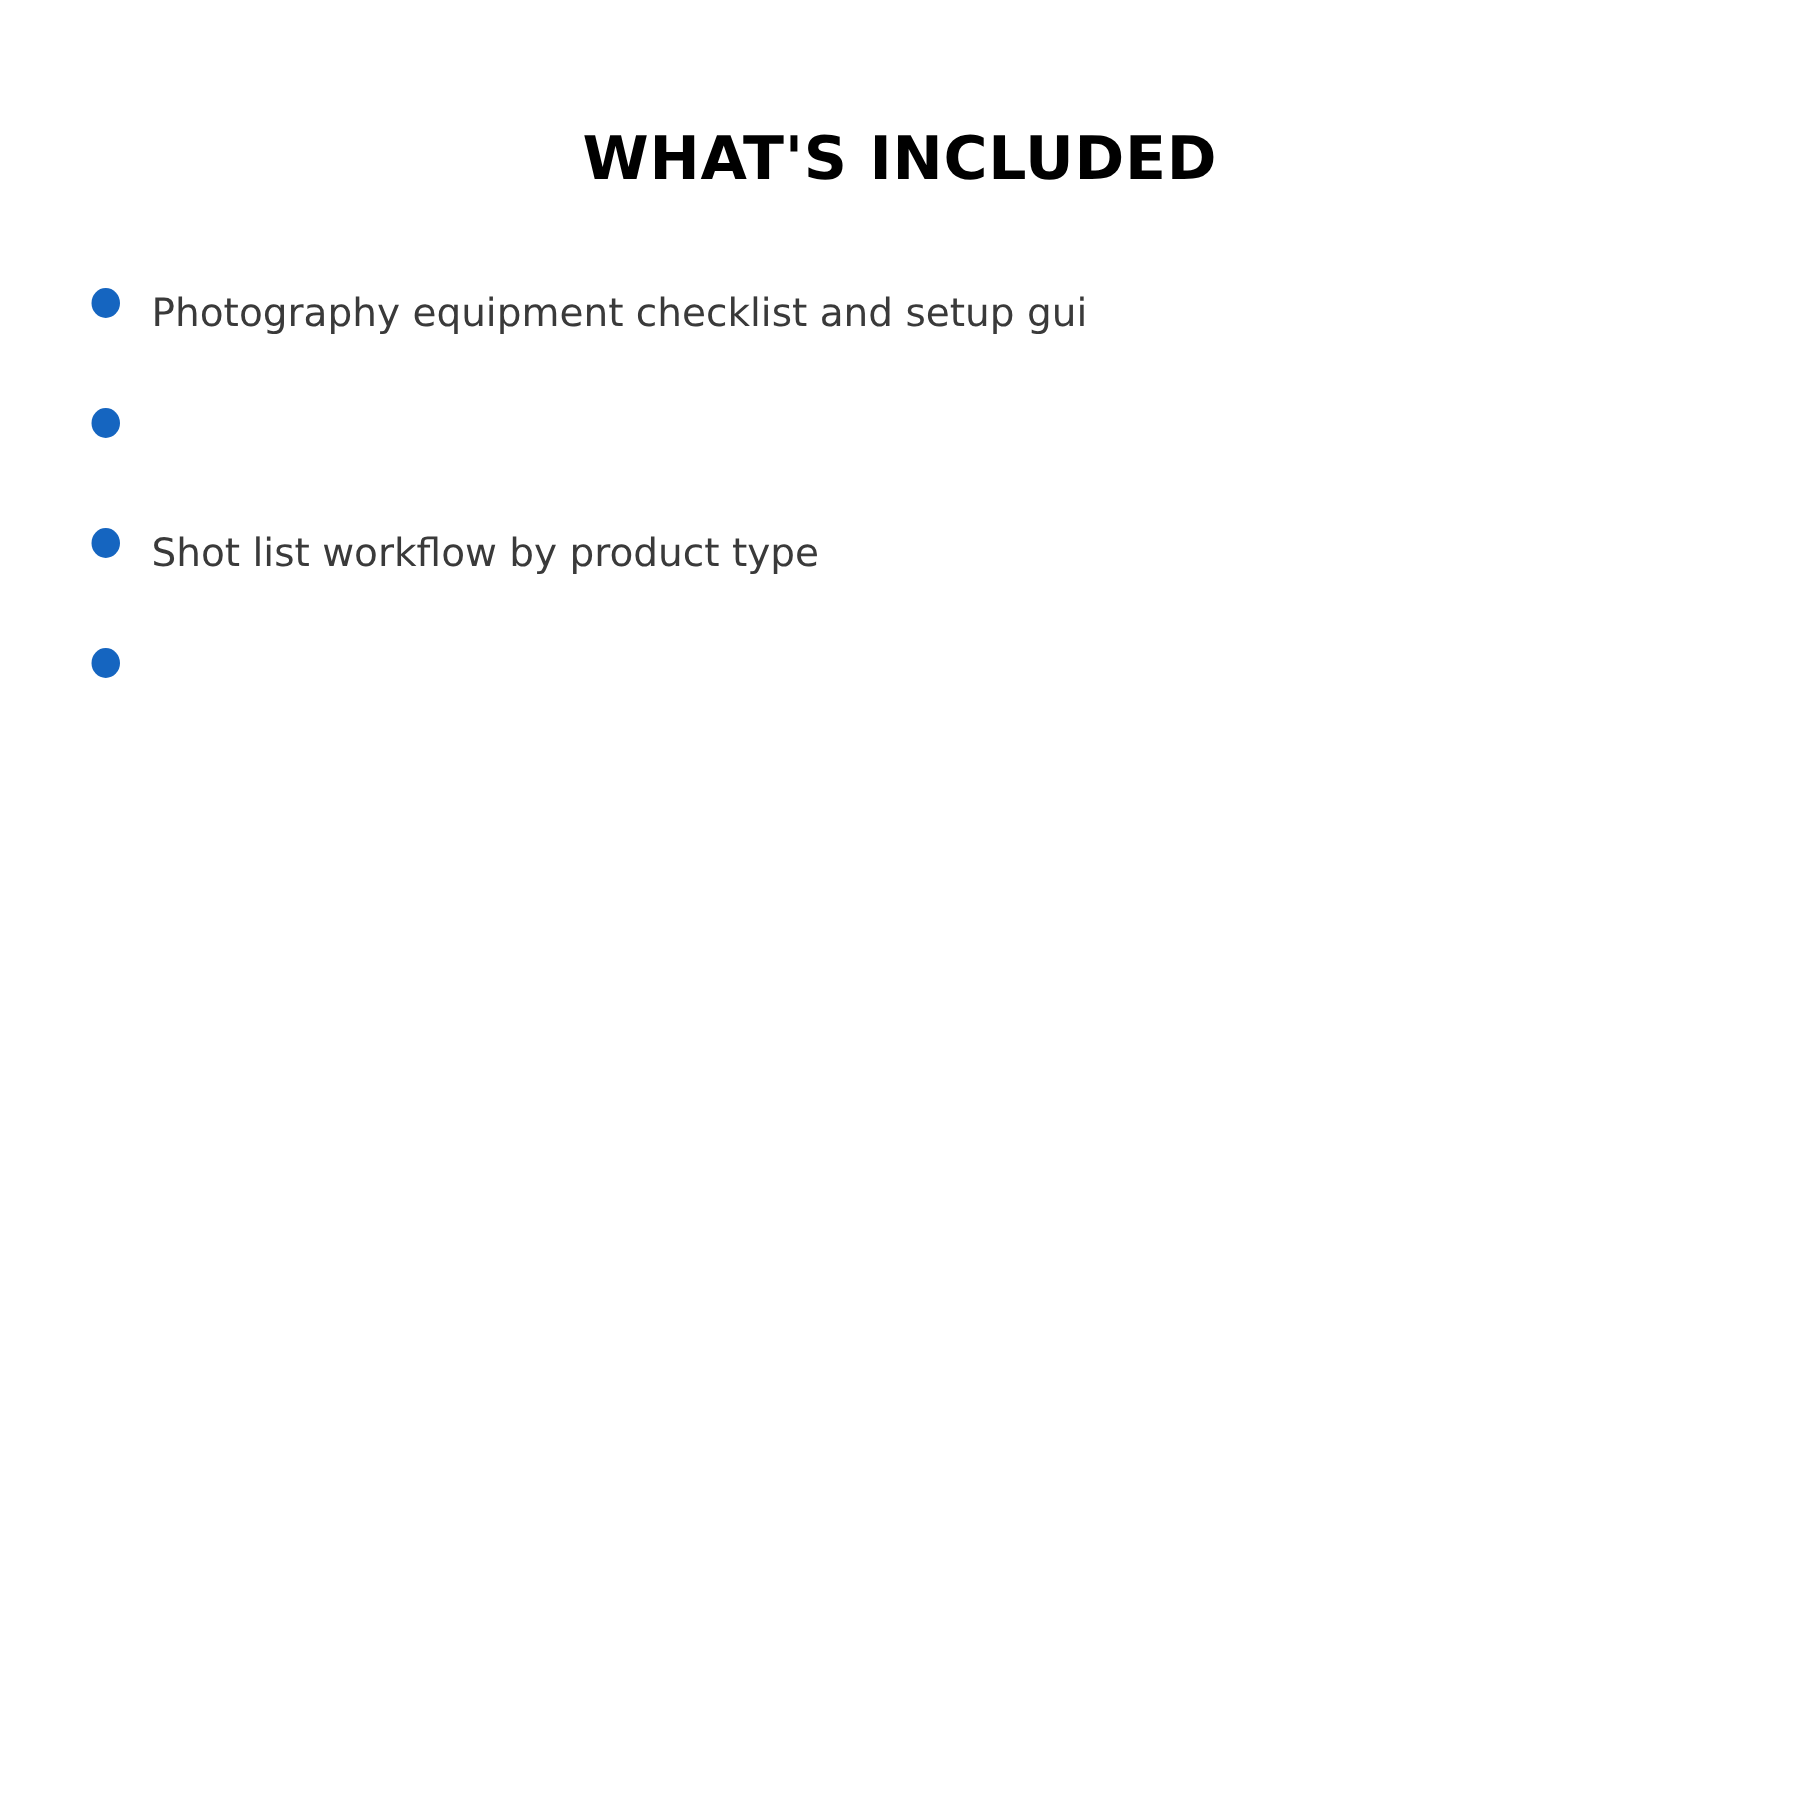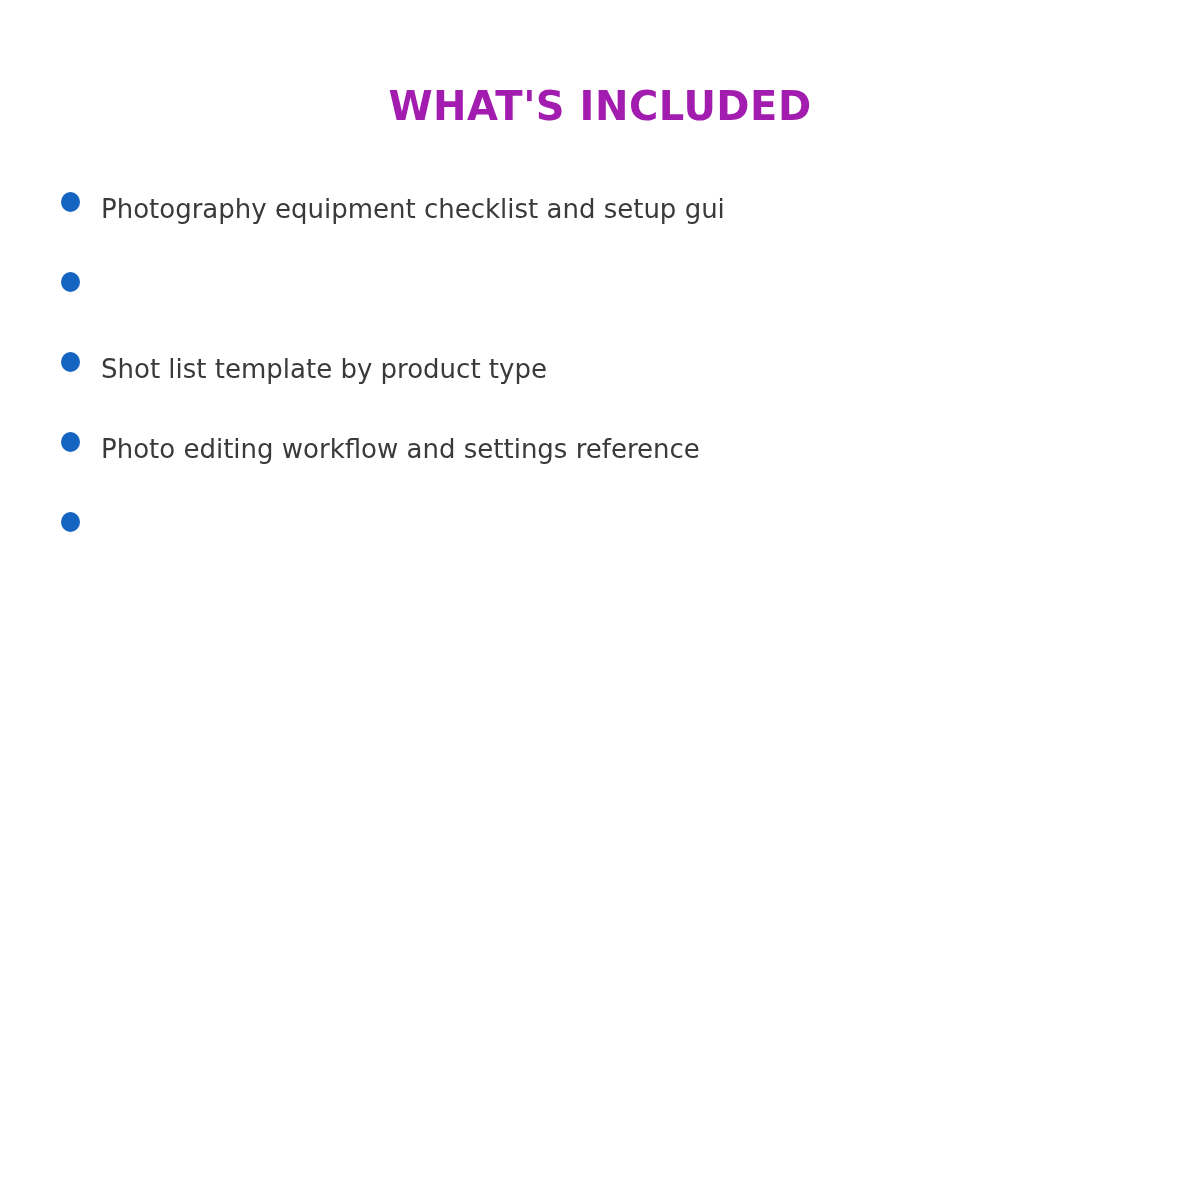--- a/index.html
+++ b/index.html
@@ -17,21 +17,21 @@
   .page-title {
     position: absolute;
     top: 55px;
     left: 0;
     width: 1200px;
     text-align: center;
     font-size: 40px;
     line-height: 48px;
     font-weight: bold;
     letter-spacing: 0.5px;
-    color: #a21caf;
+    color: #000000;
   }
   .included-list {
     position: absolute;
     top: 192px;
     left: 61px;
     margin: 0;
     padding: 0;
     list-style: none;
   }
   .included-item {
@@ -64,22 +64,18 @@
 <ul class="included-list">
   <li class="included-item">
     <span class="bullet"></span>
     <span class="item-label">Photography equipment checklist and setup gui</span>
   </li>
   <li class="included-item">
     <span class="bullet"></span>
   </li>
   <li class="included-item">
     <span class="bullet"></span>
-    <span class="item-label">Shot list template by product type</span>
-  </li>
-  <li class="included-item">
-    <span class="bullet"></span>
-    <span class="item-label">Photo editing workflow and settings reference</span>
+    <span class="item-label">Shot list workflow by product type</span>
   </li>
   <li class="included-item">
     <span class="bullet"></span>
   </li>
 </ul>
 
 </body></html>

